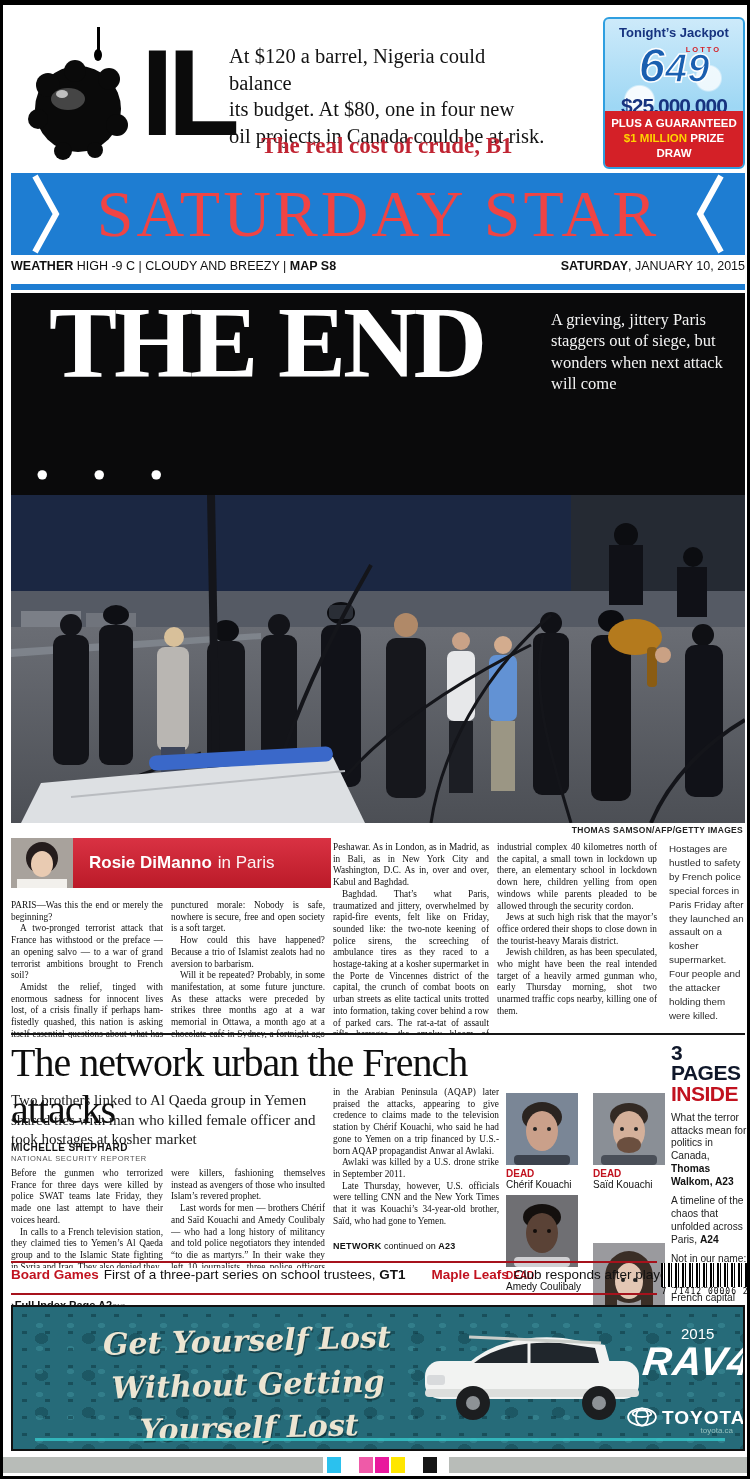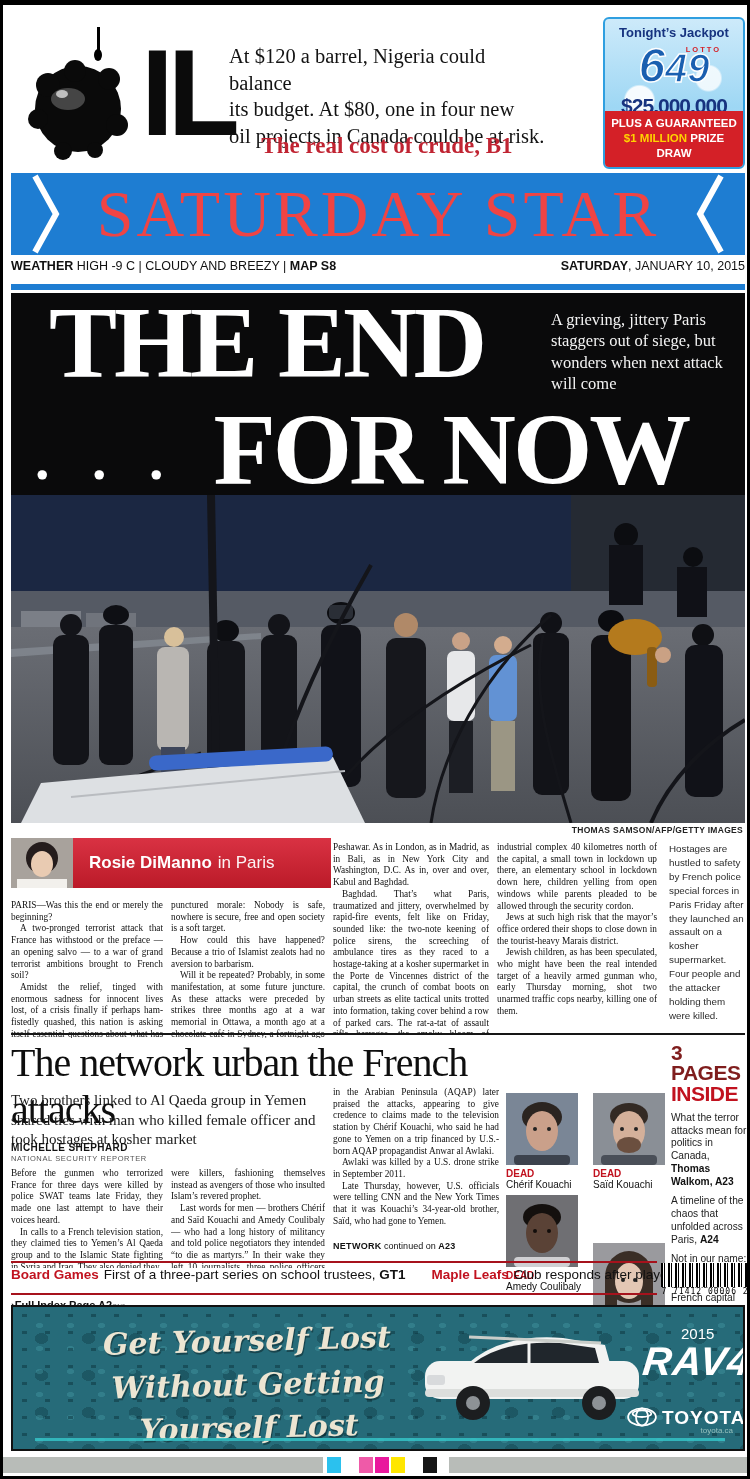--- a/index.html
+++ b/index.html
@@ -85,21 +85,21 @@
   
   .mug{width:72px;}
   .mug-photo{width:72px;height:72px;display:block;}
   .mug-status{font-size:10px;font-weight:bold;color:#c1121f;margin-top:3px;}
   .mug-name{font-size:10px;color:#111;width:86px;}
   .mugA1{left:503px;top:1088px;} .mugB1{left:590px;top:1088px;}
   .mugA2{left:503px;top:1190px;} .mugB2{left:590px;top:1190px;margin-top:48px;}
 
   
   .inside{left:668px;top:1038px;width:76px;}
-  .in-count{font-size:21px;font-weight:900;line-height:.95;color:#7f1d1d;letter-spacing:-.5px;}
+  .in-count{font-size:21px;font-weight:900;line-height:.95;color:#0f172a;letter-spacing:-.5px;}
   .in-label{font-size:21px;font-weight:900;line-height:1;color:#c1121f;letter-spacing:-.5px;margin-bottom:8px;}
   .in-item{font-size:10.2px;line-height:1.25;color:#222;margin-bottom:7px;}
   .in-ref{font-weight:bold;color:#111;}
 
   
   .rule-red{left:8px;width:646px;height:2px;background:#a6121c;}
   .teasers{left:8px;top:1262px;width:646px;display:flex;gap:26px;font-size:13.5px;white-space:nowrap;}
   .t-label{color:#c1121f;font-weight:bold;margin-right:5px;}
   .t-ref{font-weight:bold;}
   .index-line{left:8px;top:1294px;font-size:11px;font-weight:bold;color:#111;}
@@ -192,21 +192,20 @@
     <span><b>WEATHER</b><span> HIGH -9 C | CLOUDY AND BREEZY | </span><b>MAP S8</b></span>
     <span><b>SATURDAY</b><span>, JANUARY 10, 2015</span></span>
   </div>
   <div class="abs bluebar"></div>
 
   <div class="abs lead-black">
     <div class="hl1">THE END</div>
     <div class="deck">A grieving, jittery Paris staggers out of siege, but wonders when next attack will come</div>
     <div class="hl2">
       <span class="dots">. . .</span>
-      <span class="hl2text">FOR NOW</span>
     </div>
   </div>
 
   <div class="abs photo">
     <svg width="734" height="328" viewBox="0 0 734 328" preserveAspectRatio="none">
       <defs>
         <linearGradient id="road" x1="0" y1="0" x2="0" y2="1">
           <stop offset="0" stop-color="#6a6d74"></stop>
             <stop offset="1" stop-color="#4c4f55"></stop>
         </linearGradient>

